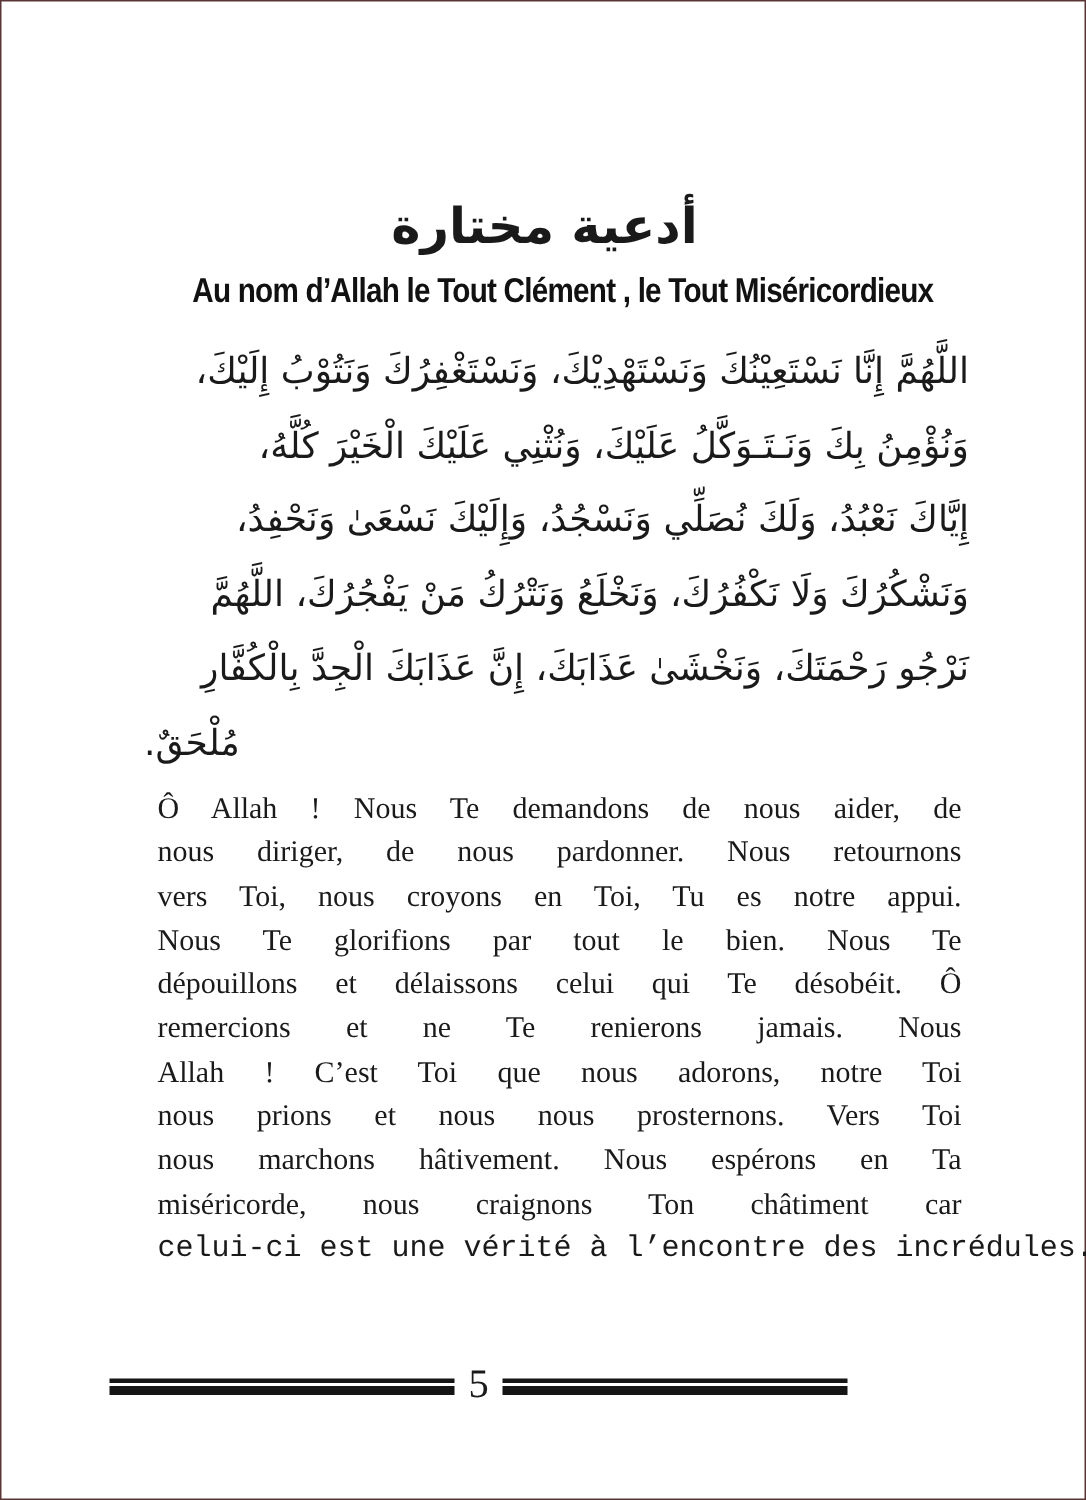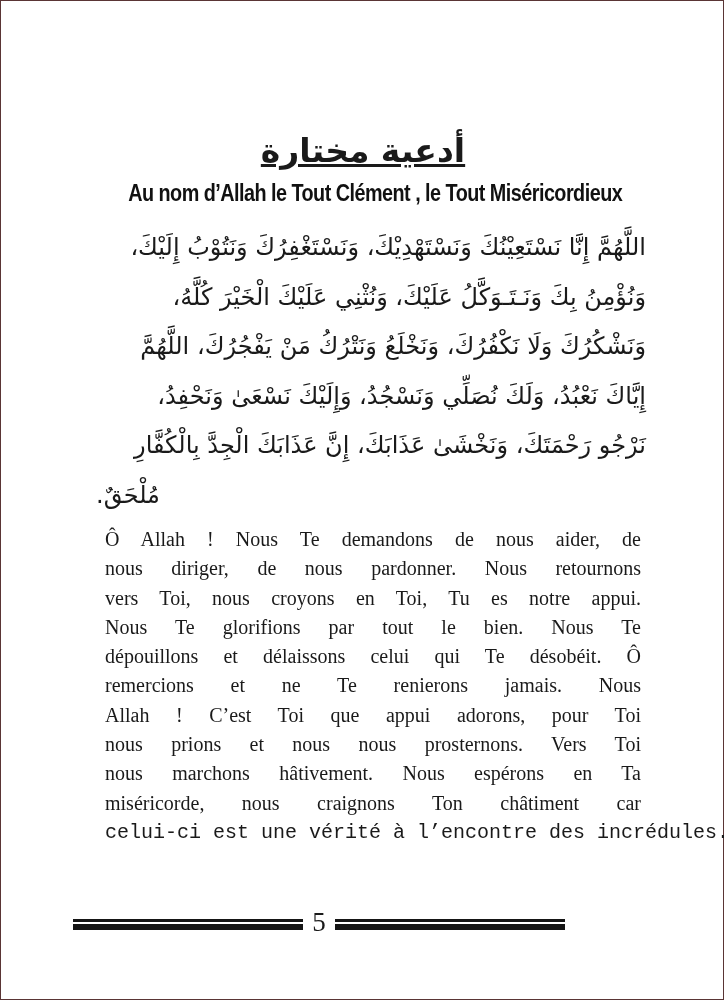--- a/index.html
+++ b/index.html
@@ -6,21 +6,21 @@
     html, body { width: 724px; height: 1000px; background: #ffffff; overflow: hidden; }
     body { position: relative; }
     .page {
       position: absolute; left: 0; top: 0; width: 724px; height: 1000px;
       border: 1px solid #5a3535; background: #ffffff;
     }
     .title-ar {
       position: absolute; left: 0; top: 128px; width: 724px; text-align: center;
       direction: rtl;
       font-family: "DejaVu Sans", sans-serif; font-weight: bold;
-      font-size: 33px; color: #1a1a1a; line-height: 44px; text-decoration: underline;
+      font-size: 33px; color: #1a1a1a; line-height: 44px;
     }
     .subtitle-fr {
       position: absolute; left: 88px; top: 176px; width: 560px; text-align: center;
       font-family: "Liberation Sans", sans-serif; font-weight: bold;
       font-size: 23px; color: #111; line-height: 32px; letter-spacing: -0.6px;
       transform: scaleX(0.86); transform-origin: center;
       white-space: nowrap;
     }
     .arabic-block {
       position: absolute; left: 95px; top: 222px; width: 550px;
@@ -63,34 +63,34 @@
 
 <div class="page">
 
   <div class="title-ar">أدعية مختارة</div>
 
   <div class="subtitle-fr">Au nom d’Allah le Tout Clément , le Tout Miséricordieux</div>
 
   <div class="arabic-block">
     <span class="arabic-line">اللَّهُمَّ إِنَّا نَسْتَعِيْنُكَ وَنَسْتَهْدِيْكَ، وَنَسْتَغْفِرُكَ وَنَتُوْبُ إِلَيْكَ،</span>
     <span class="arabic-line">وَنُؤْمِنُ بِكَ وَنَـتَـوَكَّلُ عَلَيْكَ، وَنُثْنِي عَلَيْكَ الْخَيْرَ كُلَّهُ،</span>
+    <span class="arabic-line">إِيَّاكَ نَعْبُدُ، وَلَكَ نُصَلِّي وَنَسْجُدُ، وَإِلَيْكَ نَسْعَىٰ وَنَحْفِدُ،</span>
     <span class="arabic-line">وَنَشْكُرُكَ وَلَا نَكْفُرُكَ، وَنَخْلَعُ وَنَتْرُكُ مَنْ يَفْجُرُكَ، اللَّهُمَّ</span>
-    <span class="arabic-line">إِيَّاكَ نَعْبُدُ، وَلَكَ نُصَلِّي وَنَسْجُدُ، وَإِلَيْكَ نَسْعَىٰ وَنَحْفِدُ،</span>
     <span class="arabic-line">نَرْجُو رَحْمَتَكَ، وَنَخْشَىٰ عَذَابَكَ، إِنَّ عَذَابَكَ الْجِدَّ بِالْكُفَّارِ</span>
     <span class="arabic-line last">مُلْحَقٌ.</span>
   </div>
 
   <div class="french-block">
     <span class="fr-line">Ô Allah ! Nous Te demandons de nous aider, de</span>
     <span class="fr-line">nous diriger, de nous pardonner. Nous retournons</span>
     <span class="fr-line">vers Toi, nous croyons en Toi, Tu es notre appui.</span>
     <span class="fr-line">Nous Te glorifions par tout le bien. Nous Te</span>
     <span class="fr-line">dépouillons et délaissons celui qui Te désobéit. Ô</span>
     <span class="fr-line">remercions et ne Te renierons jamais. Nous</span>
-    <span class="fr-line">Allah ! C’est Toi que appui adorons, pour Toi</span>
+    <span class="fr-line">Allah ! C’est Toi que nous adorons, notre Toi</span>
     <span class="fr-line">nous prions et nous nous prosternons. Vers Toi</span>
     <span class="fr-line">nous marchons hâtivement. Nous espérons en Ta</span>
     <span class="fr-line">miséricorde, nous craignons Ton châtiment car</span>
     <span class="fr-line last">celui-ci est une vérité à l’encontre des incrédules.</span>
   </div>
 
   <div class="footer">
     <div class="rule left">
       <div class="thin"></div>
       <div class="thick"></div>

